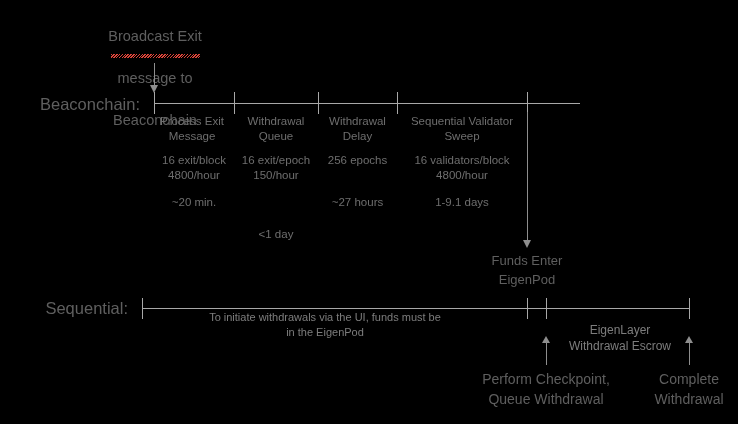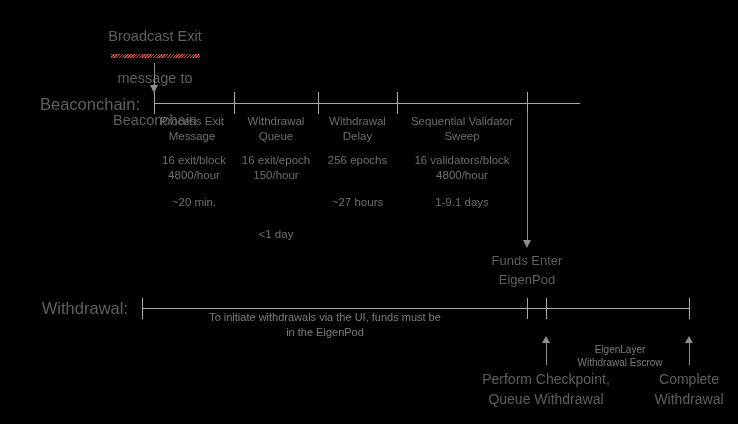--- a/index.html
+++ b/index.html
@@ -51,23 +51,22 @@
   }
   .seg-dur {
     font-size: 11.5px;
     color: #6e6e6e;
   }
   .note {
     font-size: 11px;
     color: #7d7d7d;
   }
   .escrow {
-    font-size: 10px;
+    font-size: 12px;
     color: #7d7d7d;
-    margin-top: 20px;
   }
   .evt {
     font-size: 14px;
     color: #5f5f5f;
     line-height: 1.4;
   }
   .funds {
     font-size: 13px;
     color: #5f5f5f;
     line-height: 1.45;
@@ -164,21 +163,21 @@
   <div class="txt seg-rate" style="left:397px; top:153px; width:130px;">16 validators/block
 4800/hour</div>
   <div class="txt seg-dur" style="left:397px; top:195px; width:130px;">1-9.1 days</div>
 
   <div class="vline" style="left:527px; top:112px; height:131px;"></div>
   <div class="arrow-down" style="left:523px; top:240px;"></div>
 
   <div class="title-block funds" style="left:452px; top:252px; width:150px;">Funds Enter
 EigenPod</div>
 
-  <div class="row-label" style="left:0px; top:299px; width:128px;">Withdrawal:</div>
+  <div class="row-label" style="left:0px; top:299px; width:128px;">Sequential:</div>
 
   <div class="hline" style="left:142px; top:308px; width:548px;"></div>
 
   <div class="tick" style="left:142px; top:298px; height:21px;"></div>
   <div class="tick" style="left:527px; top:298px; height:21px;"></div>
   <div class="tick" style="left:546px; top:298px; height:21px;"></div>
   <div class="tick" style="left:689px; top:298px; height:21px;"></div>
 
   <div class="txt note" style="left:170px; top:310px; width:310px;">To initiate withdrawals via the UI, funds must be
 in the EigenPod</div>

